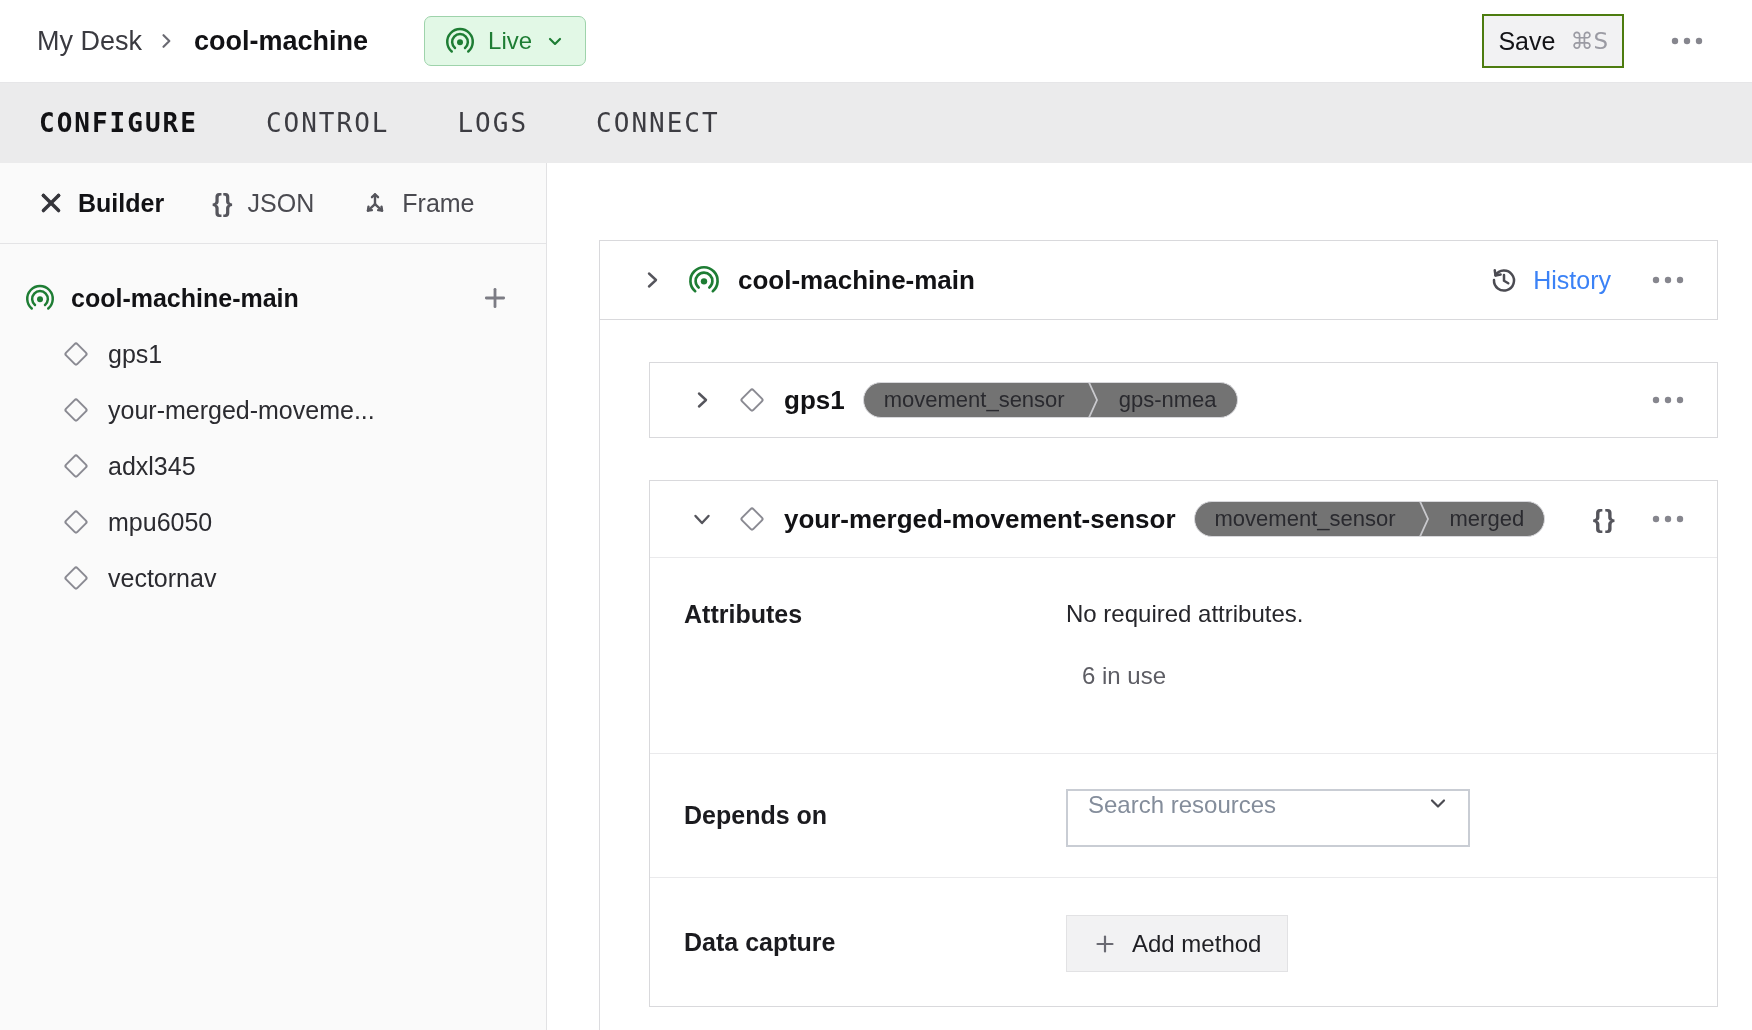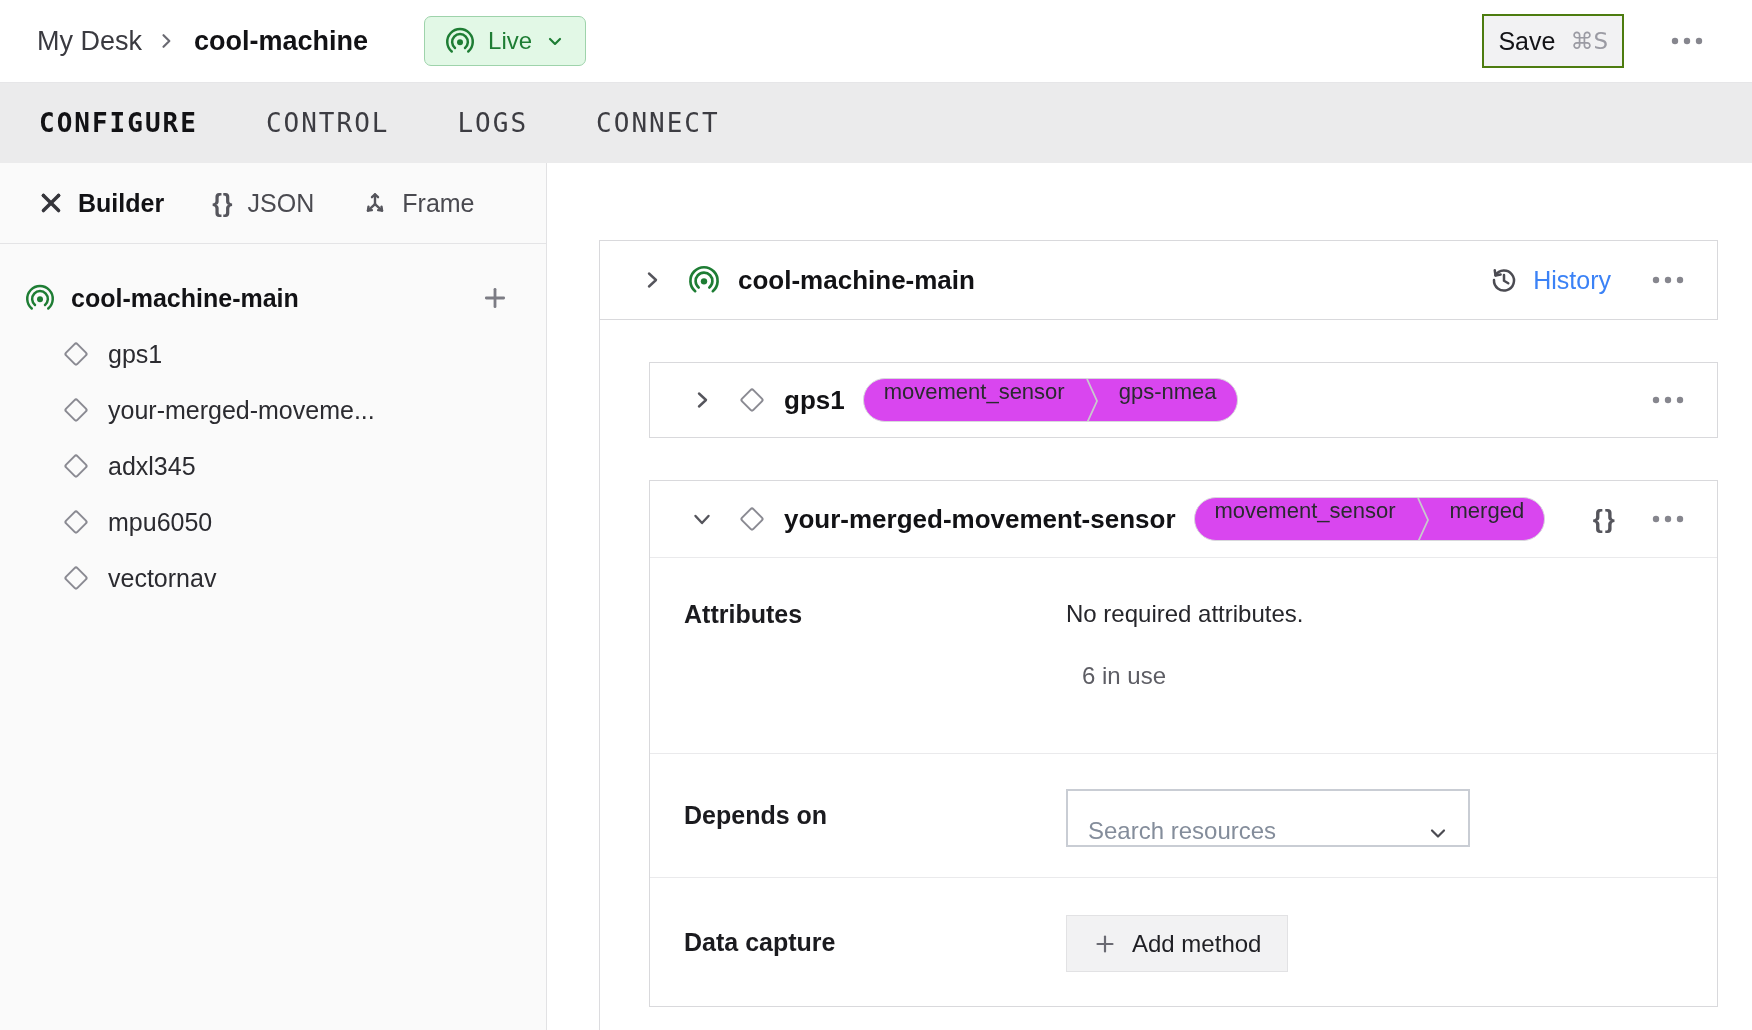--- a/index.html
+++ b/index.html
@@ -59,22 +59,22 @@
   .card-row { display:flex; align-items:center; height:100%; padding:0 26px 0 34px; gap:18px; }
 
   .part-card { left:599px; top:240px; width:1119px; height:80px; }
   .card-title { font-size:26px; font-weight:bold; color:#121215; white-space:nowrap; }
   .history-btn { margin-left:auto; display:inline-flex; align-items:center; gap:14px;
     background:none; border:none; cursor:pointer; }
   .history-label { font-size:25px; color:#3b82f6; }
 
   .gps-card { left:649px; top:362px; width:1069px; height:76px; }
 
-  .tag-pill { display:inline-flex; align-items:flex-start; height:44px; border:1.5px solid #d8d8dc;
-    border-radius:999px; background:#d946ef; overflow:hidden; flex:none; }
+  .tag-pill { display:inline-flex; align-items:center; height:36px; border:1.5px solid #d8d8dc;
+    border-radius:999px; background:#737373; overflow:hidden; flex:none; }
   .tag-seg { display:flex; align-items:center; padding:0 20px; font-size:22px; color:#2a2a2f;
     white-space:nowrap; }
   .tag-sep { display:flex; align-items:center; }
 
   .merged-card { left:649px; top:480px; width:1069px; height:527px; }
   .merged-header { height:77px; border-bottom:1px solid #eaeaec; display:flex;
     align-items:center; padding:0 26px 0 34px; gap:18px; }
   .header-icons { margin-left:auto; display:flex; align-items:center; gap:28px; }
   .braces-btn { background:none; border:none; cursor:pointer; font-size:26px; font-weight:600;
     letter-spacing:2px; color:#55555c; }
@@ -90,22 +90,22 @@
   .sec-capture .sec-label { top:50px; }
 
   .empty-attrs { position:absolute; left:416px; top:42px; font-size:24px; color:#26262b; }
   .showmore-row { position:absolute; left:416px; top:104px; display:flex; align-items:center; }
   .show-more-btn { height:57px; display:inline-flex; align-items:center; gap:16px;
     padding:0 26px; background:#f2f2f3; border:1px solid #e2e2e4; font-size:24px;
     font-weight:600; color:#1f1f24; cursor:pointer; }
   .in-use { margin-left:16px; font-size:24px; color:#5d5d64; }
 
   .search-select { position:absolute; left:416px; top:35px; width:404px; height:58px;
-    background:#fff; border:2px solid #c9cdd4; display:flex; align-items:flex-end;
-    padding:10px 18px 0 20px; cursor:pointer; }
+    background:#fff; border:2px solid #c9cdd4; display:flex; align-items:flex-start;
+    padding:0 18px 0 20px; cursor:pointer; }
   .search-input { flex:1; border:none; outline:none; font-size:24px; color:#2a2a2f;
     background:transparent; font-family:"Liberation Sans", sans-serif; }
   .search-input::placeholder { color:#848d9b; }
 
   .add-method-btn { position:absolute; left:416px; top:37px; height:57px;
     display:inline-flex; align-items:center; gap:15px; padding:0 26px;
     background:#f2f2f3; border:1px solid #e2e2e4; font-size:24px; color:#1f1f24;
     cursor:pointer; }
 
   svg { display:block; flex:none; }

